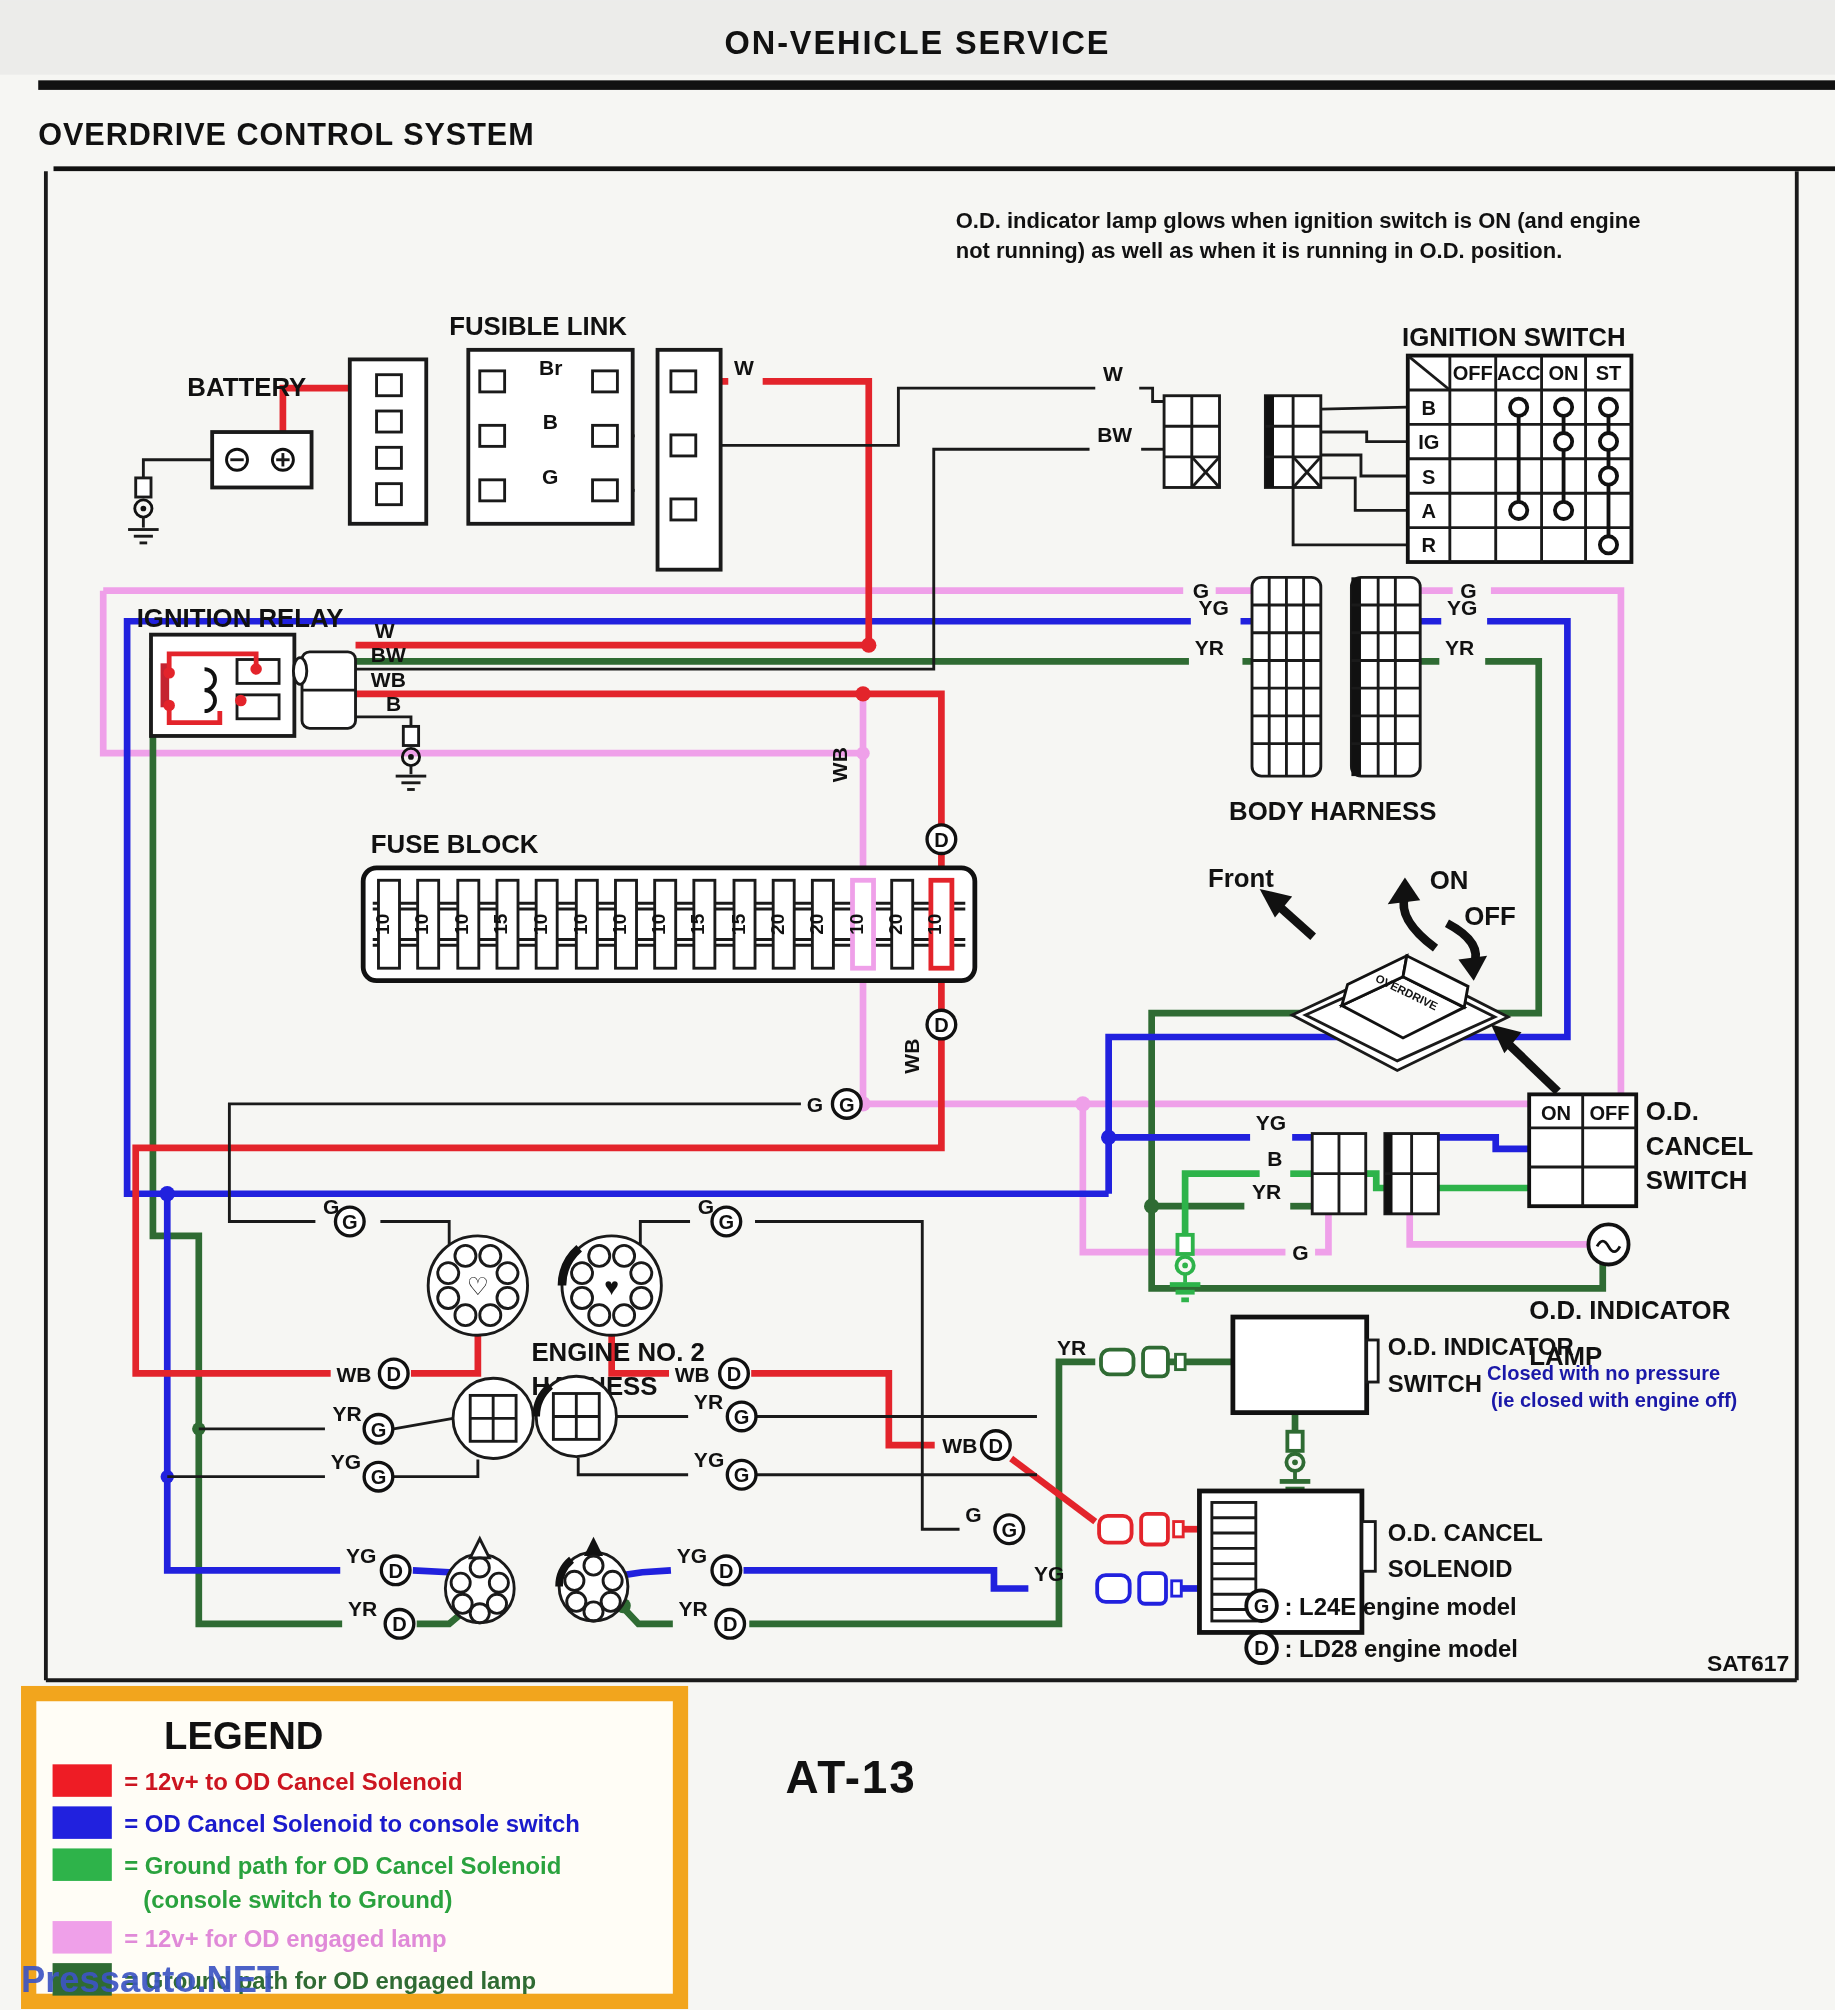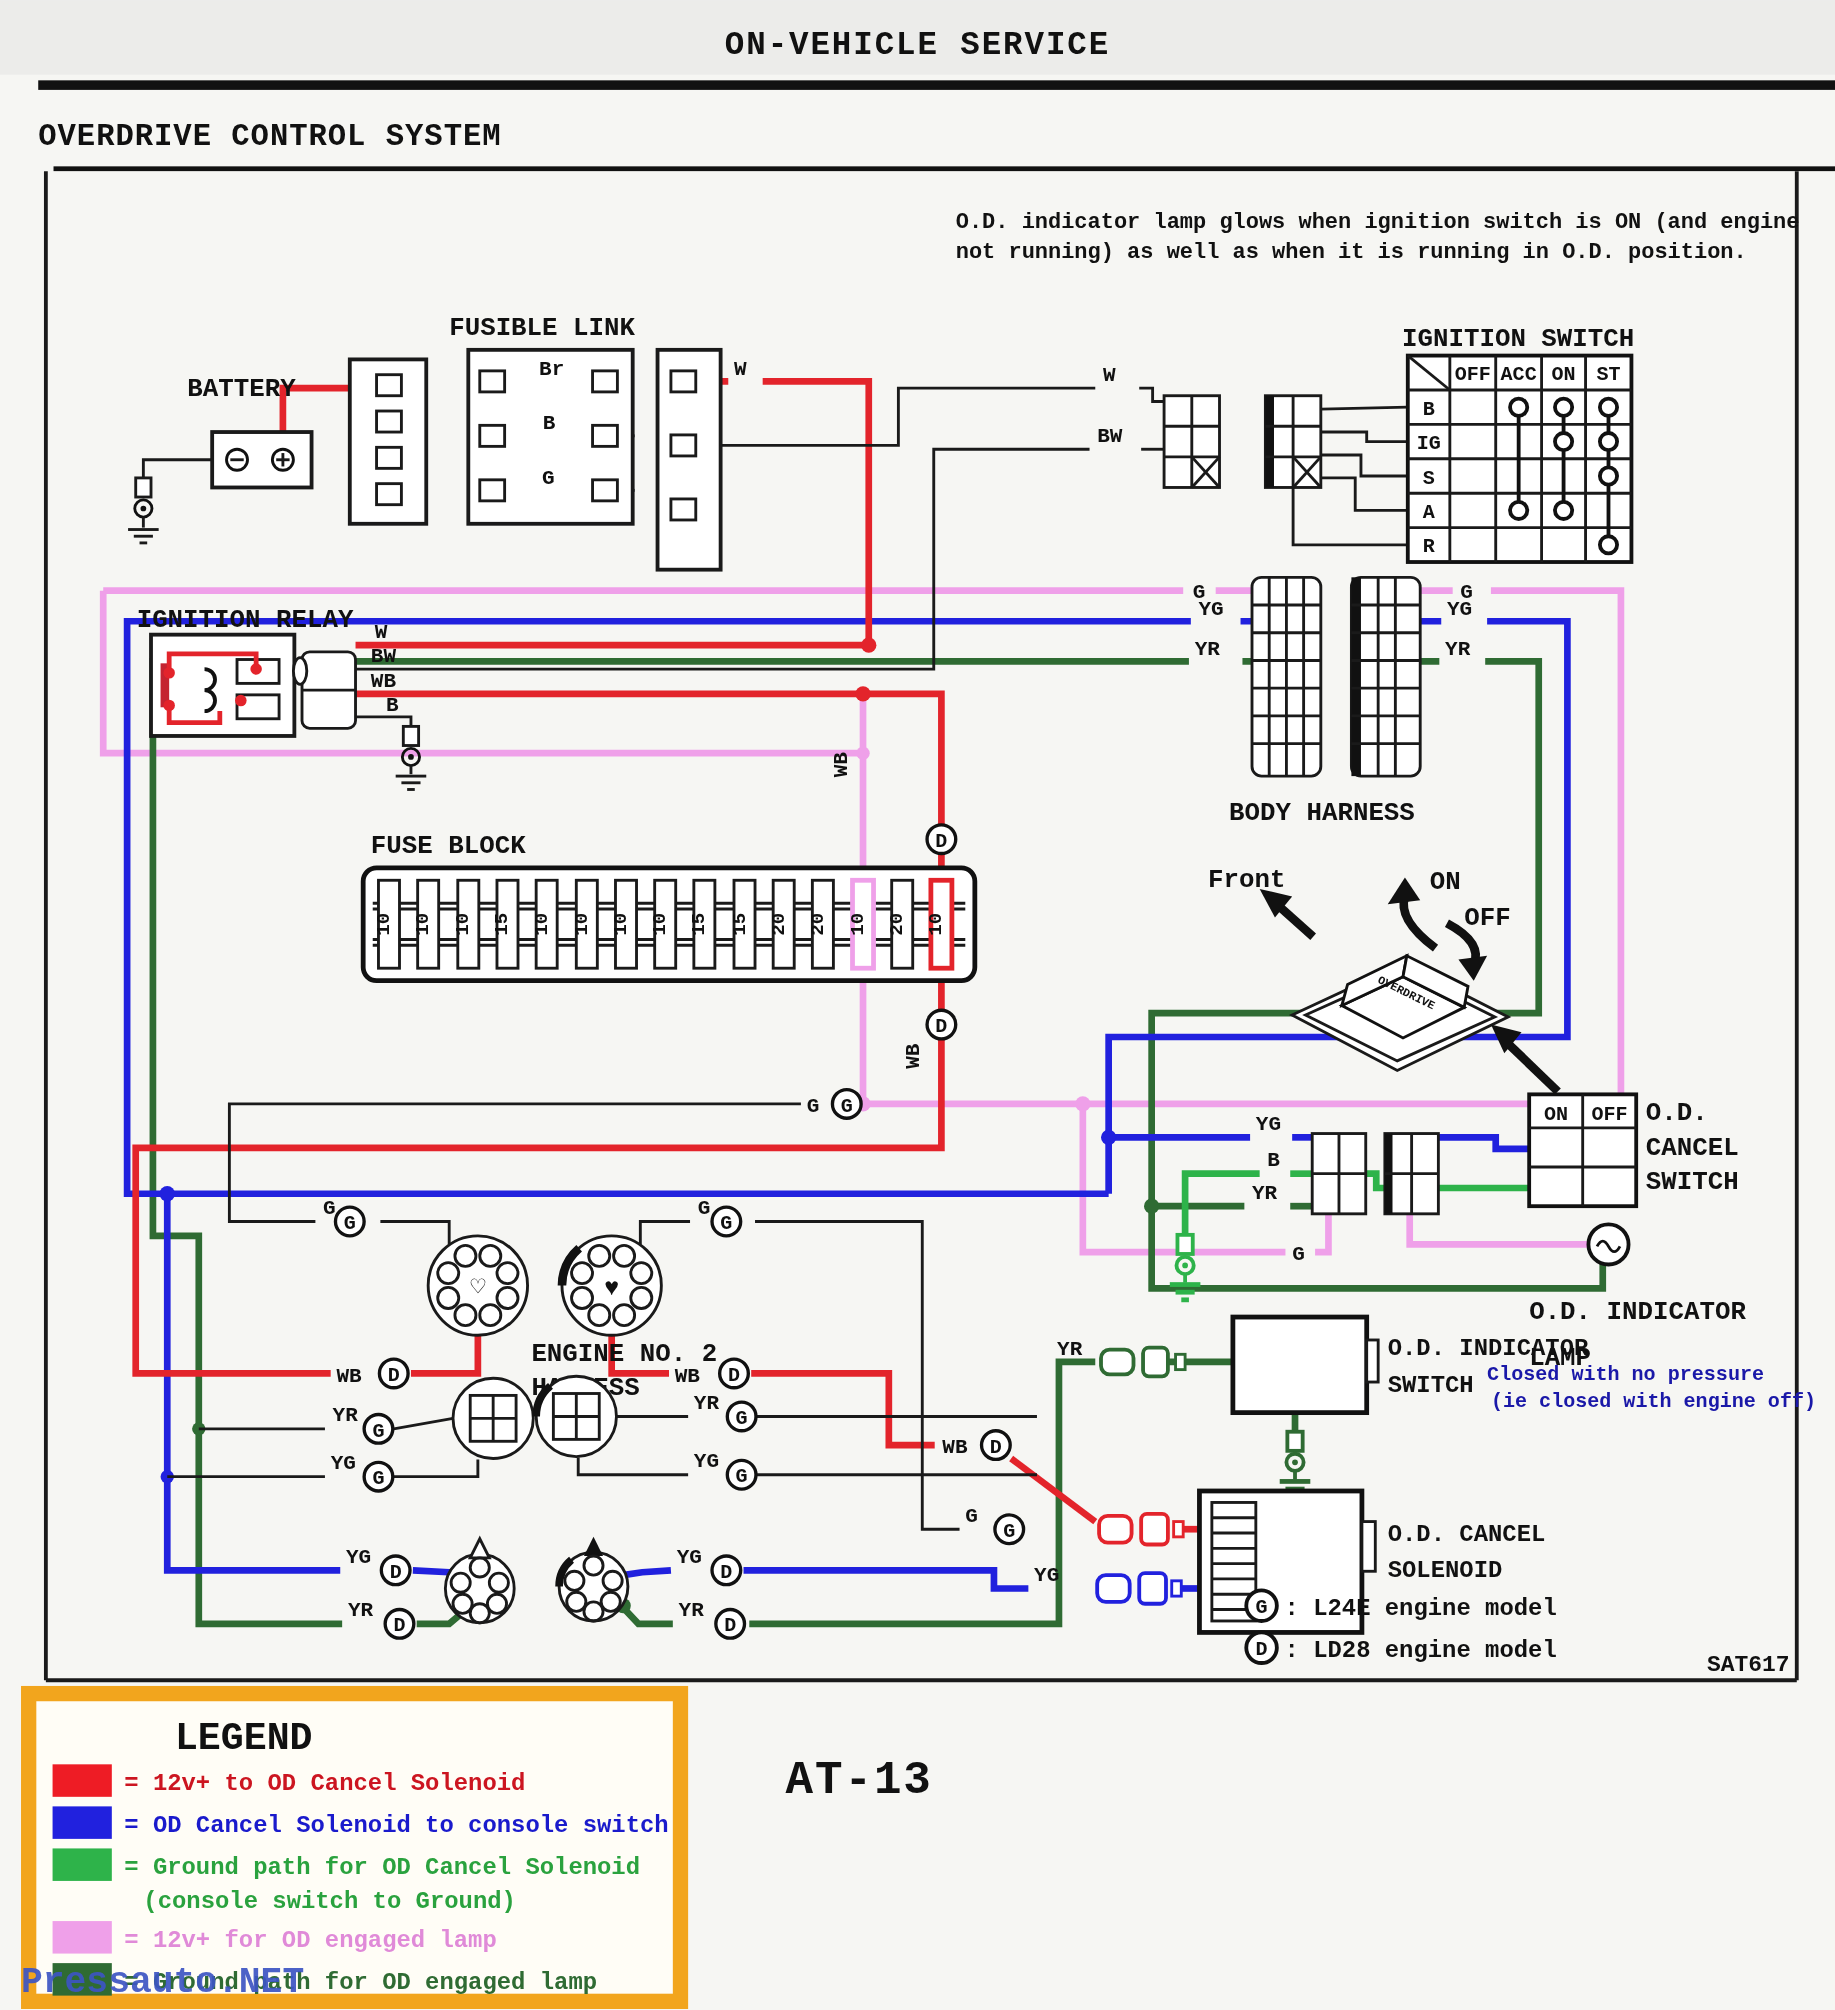--- a/index.html
+++ b/index.html
@@ -1,17 +1,17 @@
 <!DOCTYPE html>
 <html><head>
 <meta charset="utf-8">
 <style>
   html,body{margin:0;padding:0;background:#e9e9e6;}
   #page{position:relative;width:1835px;height:2010px;background:#f6f6f3;overflow:hidden;
-        font-family:Liberation Mono, monospace;}
+        font-family:Liberation Sans, sans-serif;}
   svg{position:absolute;left:0;top:0;}
   
   .wk{stroke:#1a1a1a;stroke-width:3;fill:none;}
   .wk2{stroke:#1a1a1a;stroke-width:4;fill:none;}
   .wr{stroke:#e3242b;stroke-width:7;fill:none;}
   .wb{stroke:#2121de;stroke-width:7;fill:none;}
   .wg{stroke:#2eb34a;stroke-width:7;fill:none;}
   .wd{stroke:#2f6b33;stroke-width:7;fill:none;}
   .wp{stroke:#efa0e9;stroke-width:7;fill:none;}
   .box{fill:#ffffff;stroke:#1a1a1a;stroke-width:4;}

